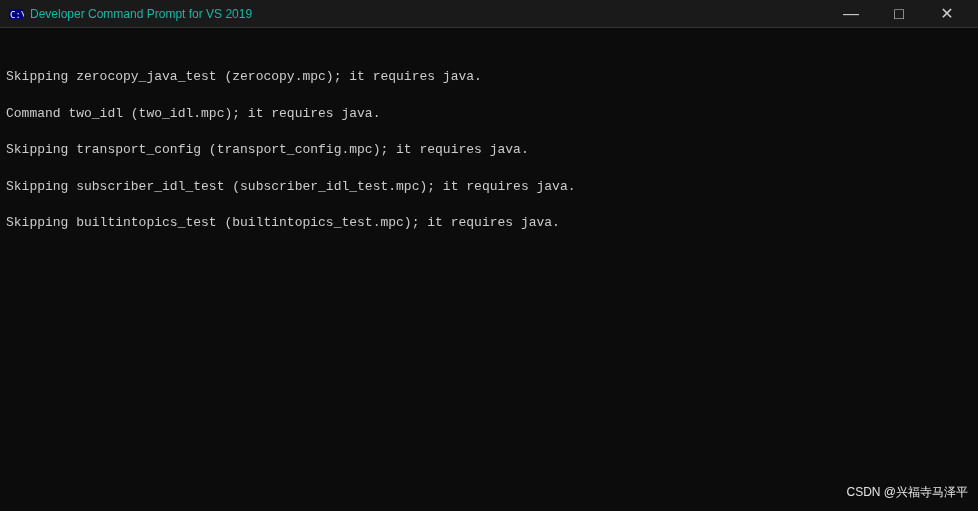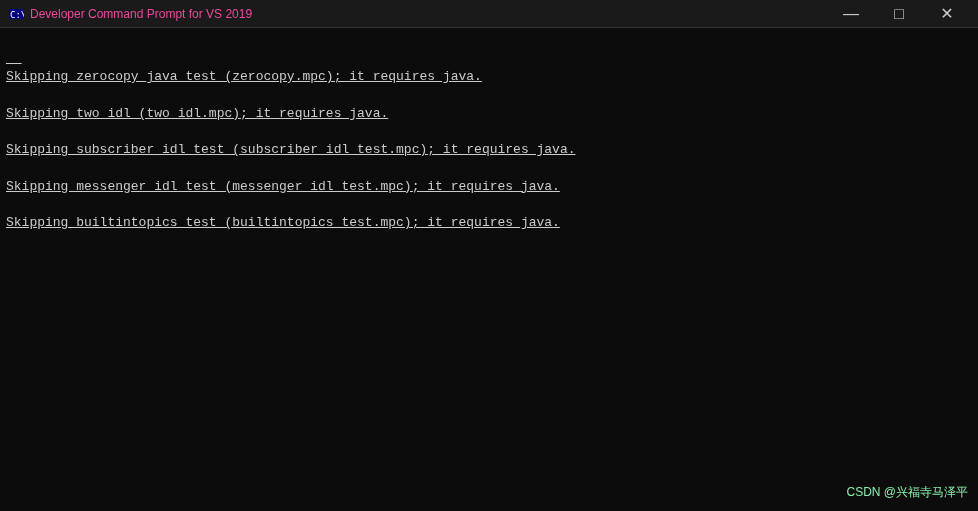--- a/index.html
+++ b/index.html
@@ -23,21 +23,21 @@
     .title-bar-left {
       display: flex;
       align-items: center;
       gap: 6px;
     }
     .title-bar-icon {
       width: 16px;
       height: 16px;
     }
     .title-bar-title {
-      color: #ec4899;
+      color: #14b8a6;
       font-size: 12px;
       font-family: 'Segoe UI', sans-serif;
     }
     .title-bar-controls {
       display: flex;
       gap: 2px;
     }
     .title-btn {
       width: 46px;
       height: 28px;
@@ -54,31 +54,30 @@
     .terminal-body {
       background: #0c0c0c;
       color: #cccccc;
       padding: 4px 6px;
       height: calc(511px - 28px);
       overflow: hidden;
       line-height: 1.4;
       white-space: pre-wrap;
       word-break: break-all;
       position: relative;
-      text-decoration: underline;
     }
     .terminal-line {
       display: block;
       color: #cccccc;
     }
     .watermark {
       position: absolute;
       bottom: 10px;
       right: 10px;
-      color: #86efac;
+      color: #e5e5e5;
       font-family: 'Segoe UI', sans-serif;
       font-size: 12px;
     }
   </style>
 </head>
 <body>
 
 <div class="title-bar">
   <div class="title-bar-left">
     <svg class="title-bar-icon" viewBox="0 0 16 16">
@@ -90,23 +89,23 @@
   </div>
   <div class="title-bar-controls">
     <button class="title-btn">—</button>
     <button class="title-btn">□</button>
     <button class="title-btn close">✕</button>
   </div>
 </div>
 
 <div class="terminal-body">
   <div id="terminal-content"><span class="terminal-line">Skipping zerocopy_java_test (zerocopy.mpc); it requires java.</span>
-<span class="terminal-line">Skipping two_idl (two_idl.mpc); it requires java.</span>
+<span class="terminal-line">Command two_idl (two_idl.mpc); it requires java.</span>
+<span class="terminal-line">Skipping transport_config (transport_config.mpc); it requires java.</span>
 <span class="terminal-line">Skipping subscriber_idl_test (subscriber_idl_test.mpc); it requires java.</span>
-<span class="terminal-line">Skipping messenger_idl_test (messenger_idl_test.mpc); it requires java.</span>
 <span class="terminal-line">Skipping builtintopics_test (builtintopics_test.mpc); it requires java.</span>
 
 
 
 
 
 
 
 
 

